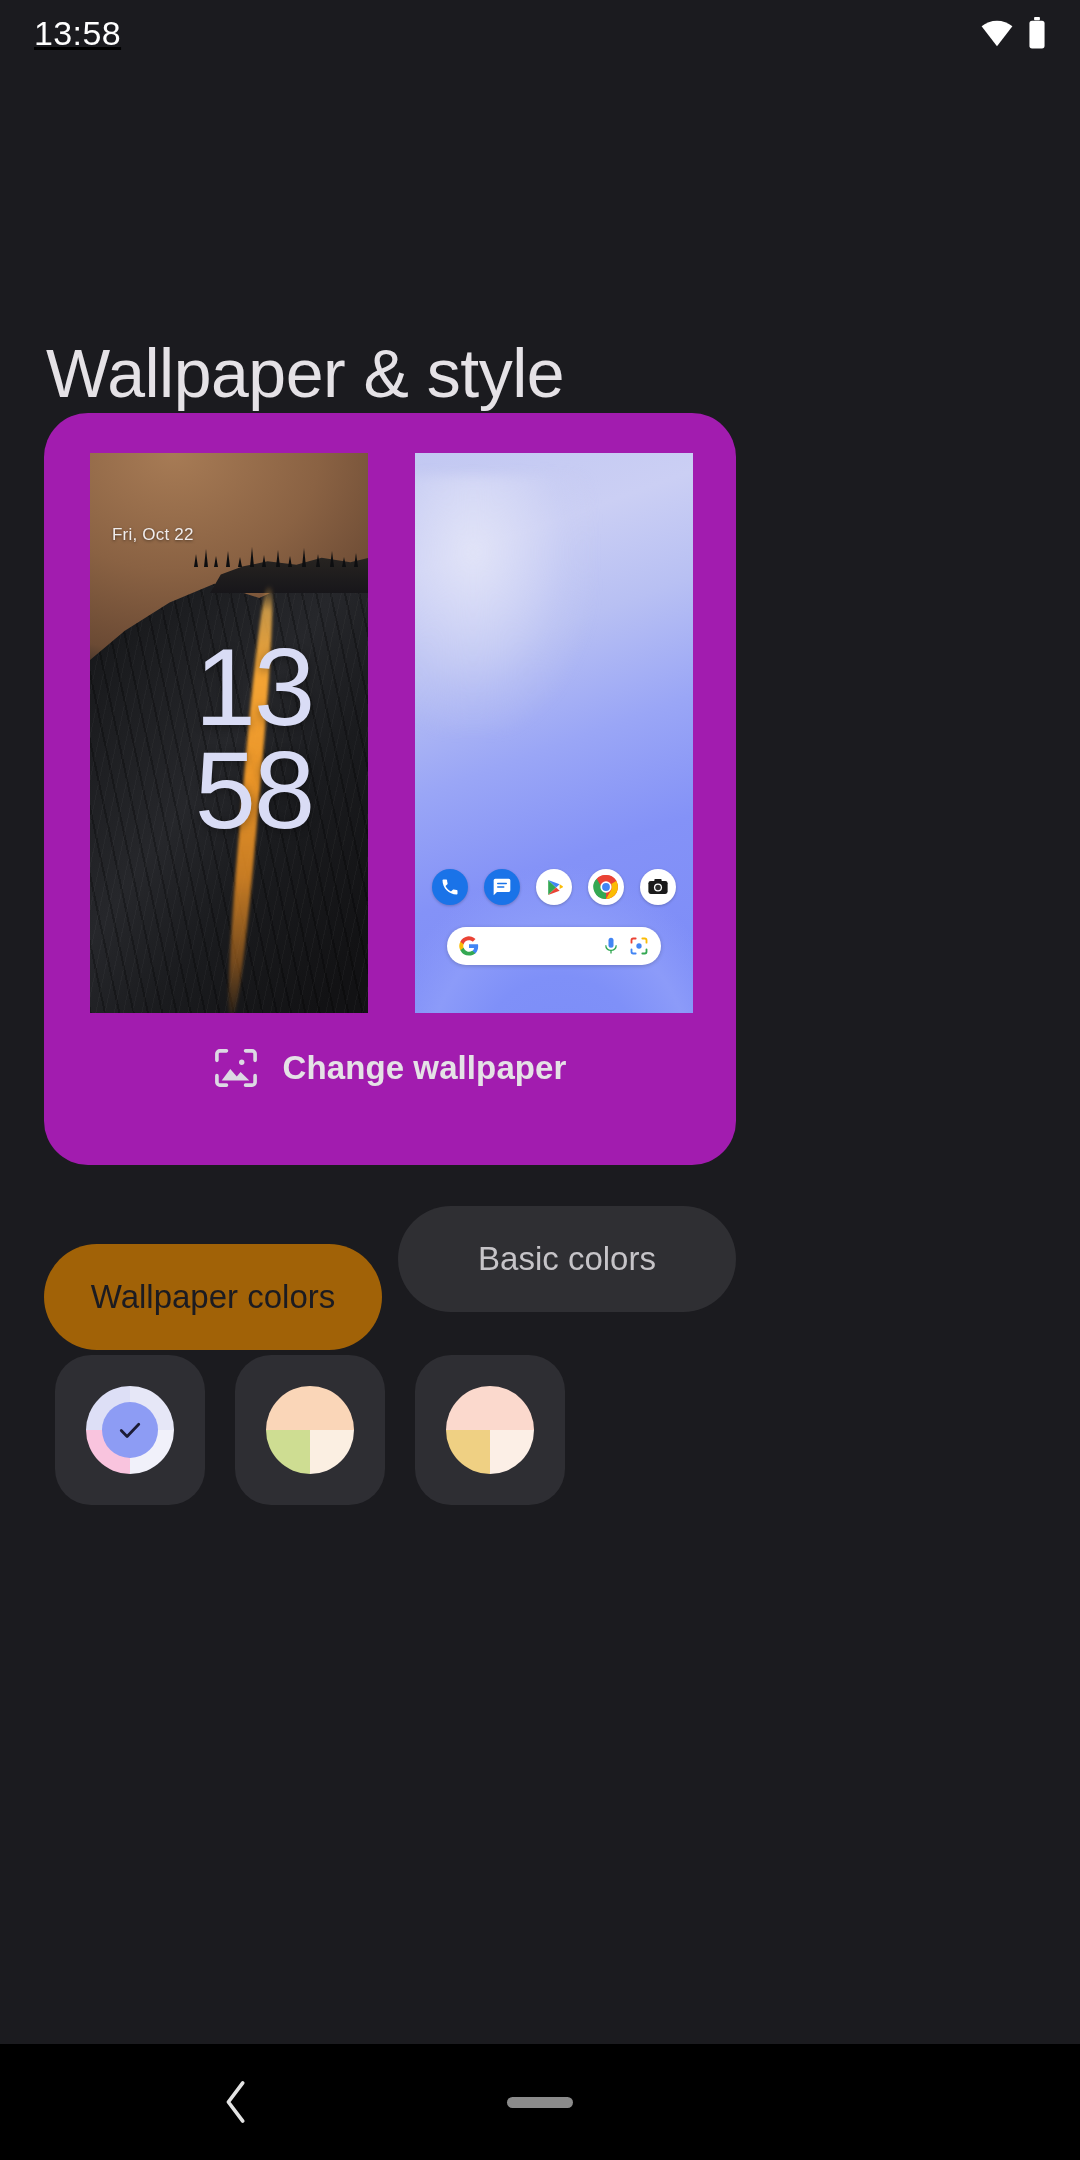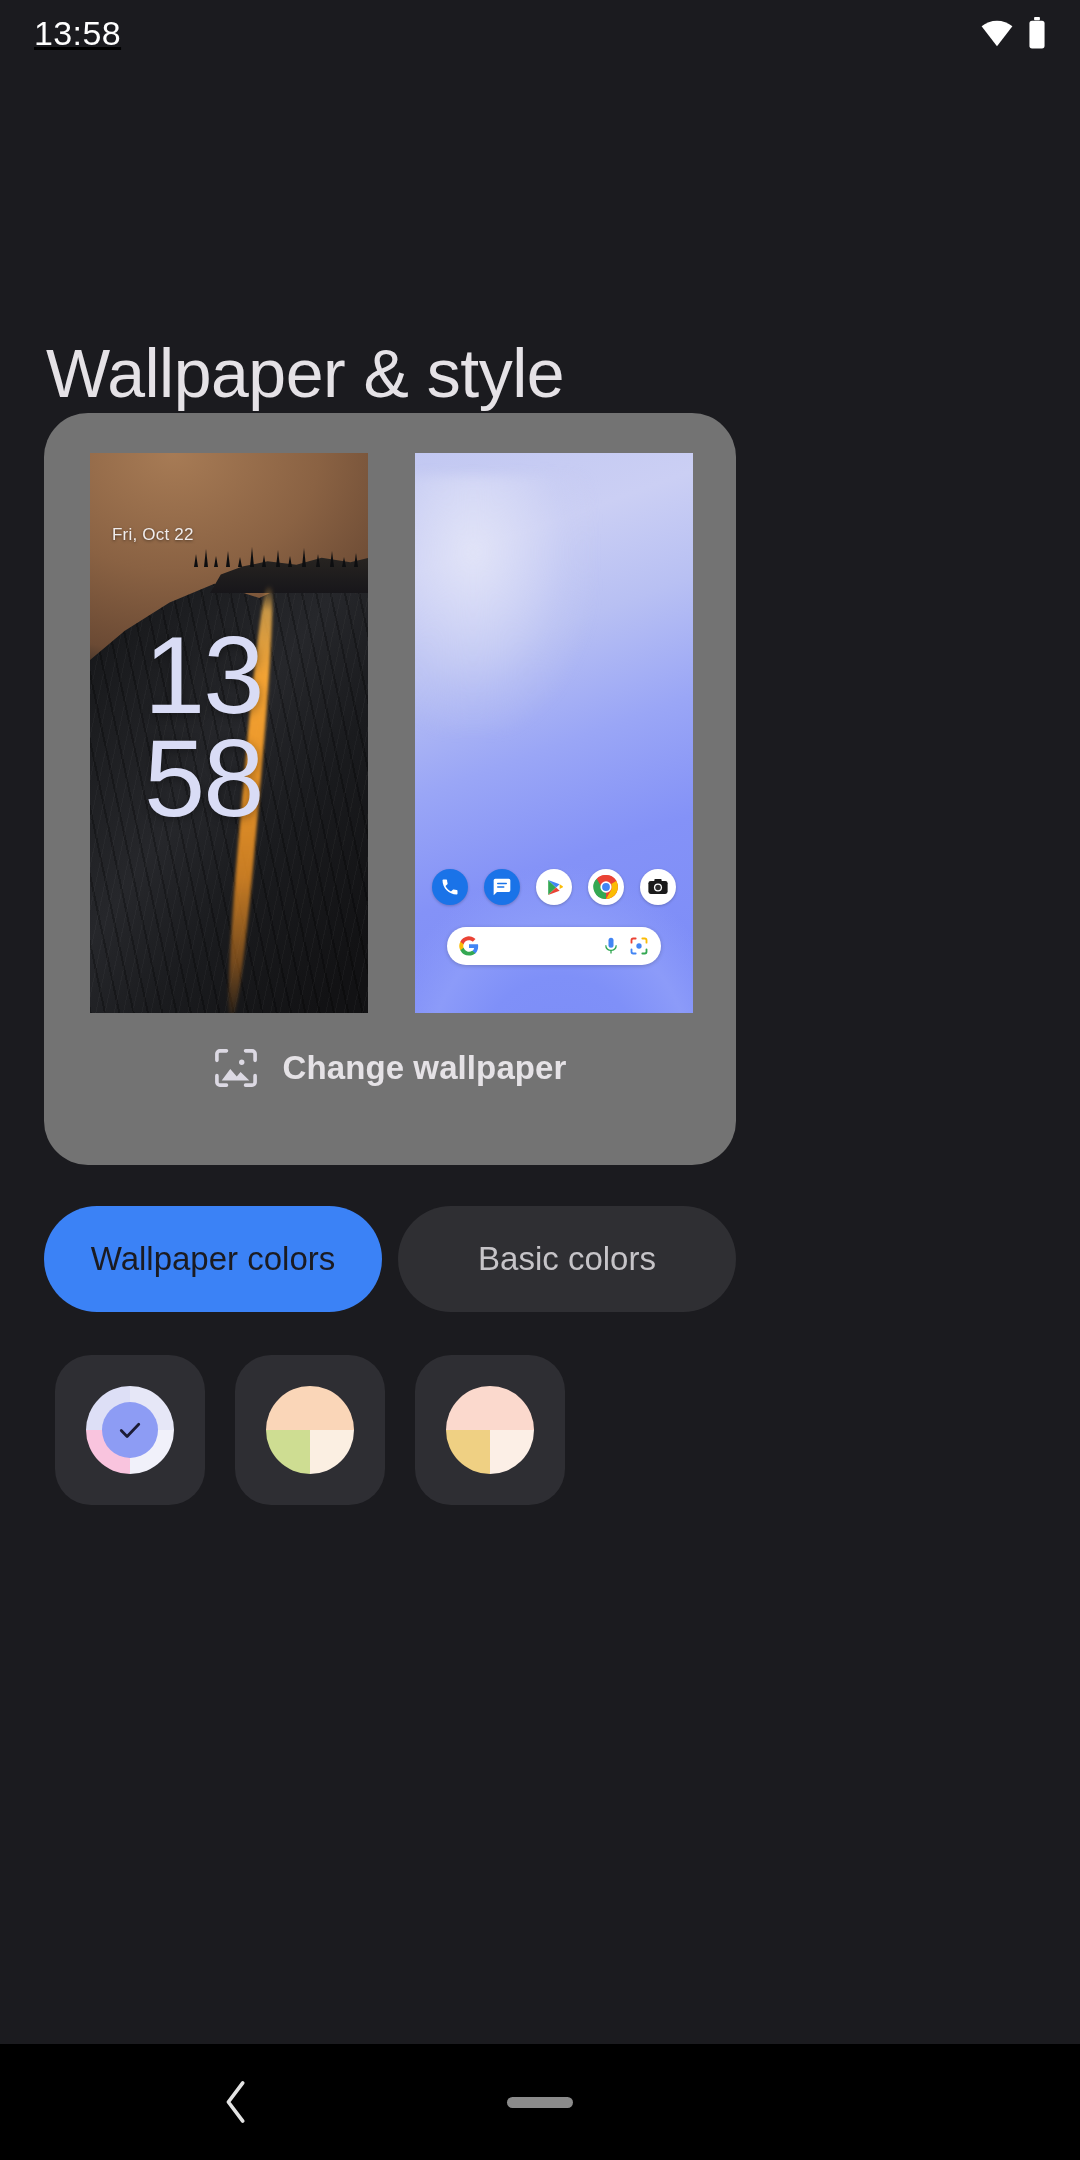--- a/index.html
+++ b/index.html
@@ -28,21 +28,21 @@
   .page-title{
     position:absolute; left:46px; top:334px;
     color:#E5E2E6; font-size:68px; font-weight:400; letter-spacing:-.5px;
     white-space:nowrap;
   }
 
   
   .preview-card{
     position:absolute; left:44px; top:413px;
     width:692px; height:752px;
-    background:#737373; border-radius:44px;
+    background:#a21caf; border-radius:44px;
   }
   .previews{
     position:absolute; left:46px; top:40px;
     display:flex; gap:47px;
   }
   .screen{
     width:278px; height:560px;
     position:relative; overflow:hidden;
     background:#222;
   }
@@ -97,23 +97,23 @@
     position:absolute; left:140px; top:126px; width:44px; height:440px;
     background:radial-gradient(ellipse 50% 60% at 50% 40%, rgba(255,170,60,.30), transparent 70%);
     filter:blur(7px);
   }
   .lock-date{
     position:absolute; left:22px; top:72px;
     color:#F0ECEC; font-size:17px; letter-spacing:.2px;
     text-shadow:0 1px 3px rgba(0,0,0,.5);
   }
   .lock-clock{
-    position:absolute; left:54px; top:170px; width:220px;
+    position:absolute; left:54px; top:182px; width:220px;
     color:#D9DCF5; font-size:110px; line-height:.94; font-weight:300;
-    letter-spacing:-2px; text-align:left;
+    letter-spacing:-2px; text-align:center;
     text-shadow:0 2px 10px rgba(0,0,0,.35);
   }
   .lock-clock div{ display:block; }
 
   
   .home-bg{
     position:absolute; inset:0;
     background:
       radial-gradient(ellipse 105% 62% at 52% 112%, #7B8CF7 0%, #7F90F8 30%, #8C9BF9 46%, transparent 62%),
       linear-gradient(160deg, #C2C8F2 0%, #CBCFF4 18%, #B8C0F3 34%, #9AA6F6 52%, #8492F7 70%, #7B8BF8 100%);
@@ -159,21 +159,21 @@
   
   .tabs{
     position:absolute; left:44px; top:1206px;
     display:flex; gap:16px;
   }
   .tab{
     width:338px; height:106px; border-radius:53px;
     display:flex; align-items:center; justify-content:center;
     font-size:33px;
   }
-  .tab-sel{ background:#3b82f6; color:#1B1B21; }
+  .tab-sel{ background:#a16207; color:#1B1B21;margin-top:38px; }
   .tab-unsel{ background:#2F2F33; color:#C6C4C8; }
 
   
   .swatches{
     position:absolute; left:55px; top:1355px;
     display:flex; gap:30px;
   }
   .swatch{
     width:150px; height:150px; border-radius:36px;
     background:#2E2E33;

